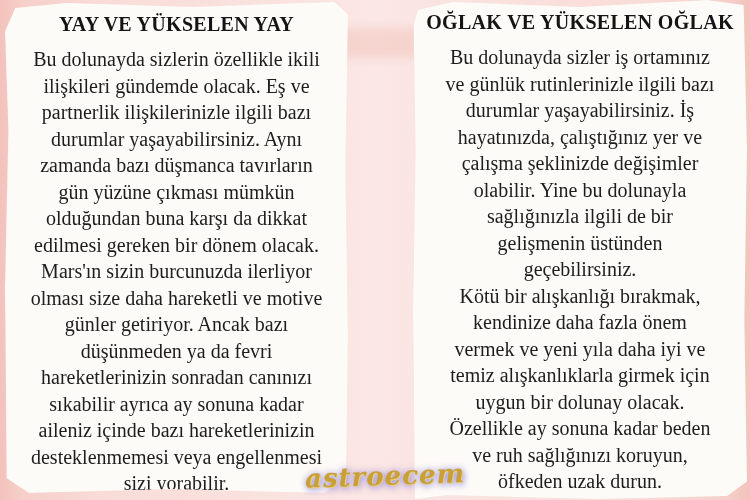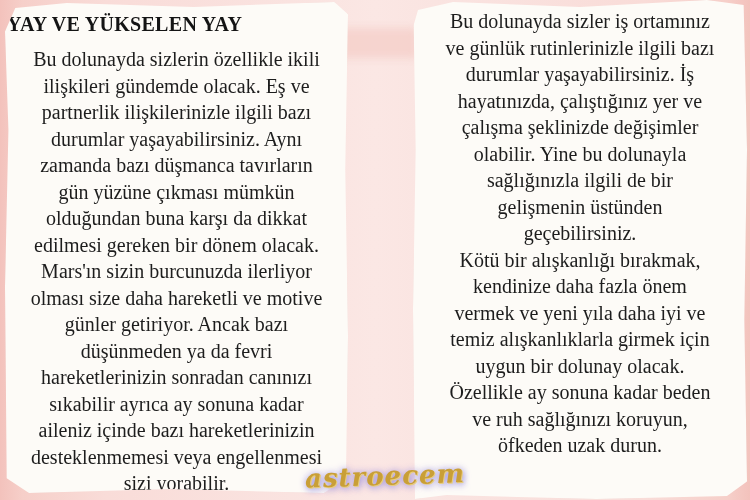--- a/index.html
+++ b/index.html
@@ -42,20 +42,21 @@
   }
   .paper-right {
     left: 413px; top: 0;
     width: 334px; height: 499px;
     clip-path: polygon(1.5% 2%, 12% 0.4%, 50% 1.4%, 88% 0%, 99% 1%,
                        100% 30%, 99.2% 64%, 100% 96.5%, 94% 99.4%,
                        55% 100%, 10% 99.2%, 0.6% 100%, 0% 62%, 0.8% 30%, 0.2% 5%);
   }
   .col-title {
     margin: 9px 2px 2px;
+    text-align: center;
     font-weight: bold;
     font-size: 20px;
     line-height: 27px;
     letter-spacing: 0.3px;
     color: #141414;
     white-space: nowrap;
   }
   .col-body {
     margin: 8px 3px;
     text-align: center;
@@ -102,20 +103,21 @@
 günler getiriyor. Ancak bazı
 düşünmeden ya da fevri
 hareketlerinizin sonradan canınızı
 sıkabilir ayrıca ay sonuna kadar
 aileniz içinde bazı hareketlerinizin
 desteklenmemesi veya engellenmesi
 sizi yorabilir.</div>
   </div>
 
   <div class="paper paper-right">
+    <h2 class="col-title">OĞLAK VE YÜKSELEN OĞLAK</h2>
     <div class="col-body">Bu dolunayda sizler iş ortamınız
 ve günlük rutinlerinizle ilgili bazı
 durumlar yaşayabilirsiniz. İş
 hayatınızda, çalıştığınız yer ve
 çalışma şeklinizde değişimler
 olabilir. Yine bu dolunayla
 sağlığınızla ilgili de bir
 gelişmenin üstünden
 geçebilirsiniz.
 Kötü bir alışkanlığı bırakmak,

